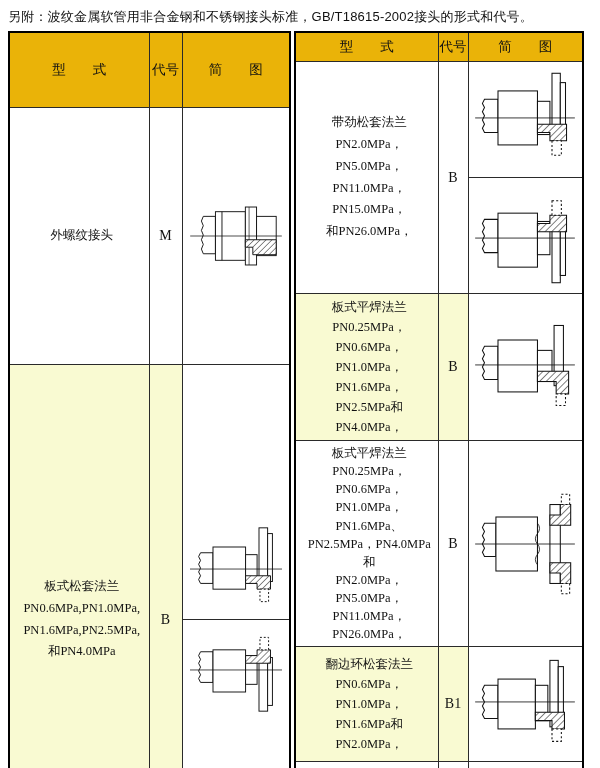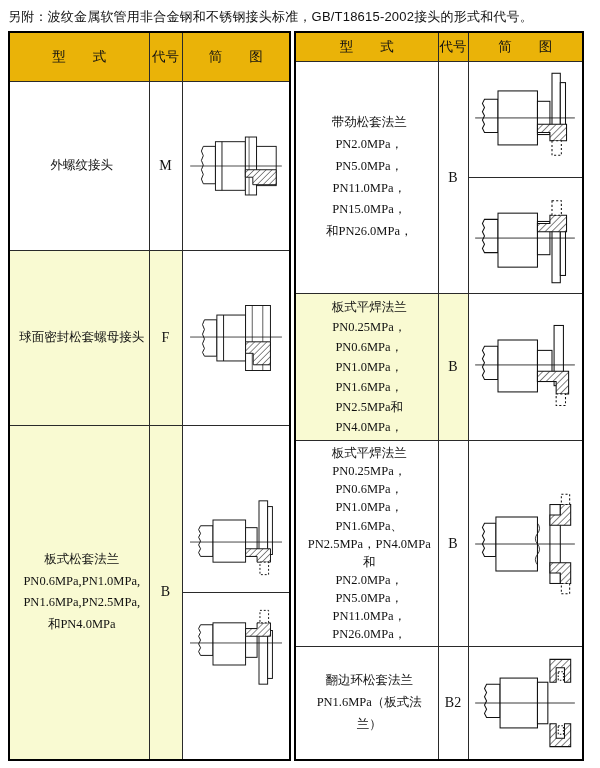--- a/index.html
+++ b/index.html
@@ -60,36 +60,20 @@
           <line x1="37" y1="20" x2="37" y2="72" stroke="#111"></line>
           <rect x="62" y="15" width="12" height="62" fill="#fff" stroke="#111"></rect>
           <line x1="66" y1="15" x2="66" y2="77" stroke="#111" stroke-width="0.7"></line>
           <rect x="74" y="25" width="21" height="42" fill="#fff" stroke="#111"></rect>
           <path d="M62 50 H95 V66 H70 V58 H62 Z" fill="url(#h)" stroke="#111"></path>
           <line x1="3" y1="46" x2="101" y2="46" stroke="#111" stroke-width="0.8"></line>
         </svg>
       </td>
     </tr>
 
-    <tr style="height:104px">
-      <td class="type-cell hl">球面密封松套螺母接头</td>
-      <td class="code-cell hl">F</td>
-      <td class="diagram-cell">
-        <svg width="102" height="88" viewBox="0 0 104 92">
-          <path d="M32 27 H19 l-2 5 2 5 -2 5 2 5 -2 5 2 5 -2 4 2 4 H32 Z" fill="#fff" stroke="#111"></path>
-          <rect x="32" y="22" width="30" height="48" fill="#fff" stroke="#111"></rect>
-          <line x1="39" y1="22" x2="39" y2="70" stroke="#111"></line>
-          <rect x="62" y="12" width="26" height="68" fill="#fff" stroke="#111"></rect>
-          <line x1="69" y1="12" x2="69" y2="80" stroke="#111" stroke-width="0.7"></line>
-          <line x1="80" y1="12" x2="80" y2="80" stroke="#111" stroke-width="0.7"></line>
-          <path d="M62 50 H88 V74 H70 V62 H62 Z" fill="url(#h)" stroke="#111"></path>
-          <line x1="4" y1="45" x2="100" y2="45" stroke="#111" stroke-width="0.8"></line>
-        </svg>
-      </td>
-    </tr>
 
 
 
 
     <tr style="height:198px">
       <td class="type-cell hl">板式松套法兰
 PN0.6MPa,PN1.0MPa,
 PN1.6MPa,PN2.5MPa,
 和PN4.0MPa</td>
       <td class="code-cell hl">B</td>
@@ -205,20 +189,38 @@
           <rect x="76" y="12" width="10" height="76" fill="#fff" stroke="#111"></rect>
           <path d="M76 32 H96 V12 H86 V22 H76 Z" fill="url(#h)" stroke="#111"></path>
           <path d="M76 68 H96 V88 H86 V78 H76 Z" fill="url(#h)" stroke="#111"></path>
           <rect x="87" y="2" width="8" height="10" fill="#fff" stroke="#111" stroke-dasharray="2 2"></rect>
           <rect x="87" y="88" width="8" height="10" fill="#fff" stroke="#111" stroke-dasharray="2 2"></rect>
           <line x1="4" y1="50" x2="100" y2="50" stroke="#111" stroke-width="0.8"></line>
         </svg>
       </td>
     </tr>
 
+    <tr style="height:115px">
+      <td class="type-cell hl mid">翻边环松套法兰
+PN0.6MPa，PN1.0MPa，
+PN1.6MPa和PN2.0MPa，</td>
+      <td class="code-cell hl">B1</td>
+      <td class="diagram-cell">
+        <svg width="108" height="100" viewBox="0 0 104 96">
+          <path d="M26 30 H13 l-2 4 2 4 -2 4 2 4 -2 4 2 4 -2 4 2 4 H26 Z" fill="#fff" stroke="#111"></path>
+          <rect x="26" y="24" width="36" height="48" fill="#fff" stroke="#111"></rect>
+          <rect x="62" y="30" width="12" height="34" fill="#fff" stroke="#111"></rect>
+          <rect x="76" y="6" width="8" height="64" fill="#fff" stroke="#111"></rect>
+          <rect x="84" y="12" width="5" height="52" fill="#fff" stroke="#111"></rect>
+          <path d="M62 56 H90 V72 H78 V64 H62 Z" fill="url(#h)" stroke="#111"></path>
+          <rect x="78" y="72" width="9" height="12" fill="#fff" stroke="#111" stroke-dasharray="2 2"></rect>
+          <line x1="4" y1="46" x2="100" y2="46" stroke="#111" stroke-width="0.8"></line>
+        </svg>
+      </td>
+    </tr>
 
     <tr style="height:113px">
       <td class="type-cell">翻边环松套法兰
 PN1.6MPa（板式法兰）</td>
       <td class="code-cell">B2</td>
       <td class="diagram-cell">
         <svg width="108" height="104" viewBox="0 0 104 100">
           <path d="M28 32 H15 l-2 4 2 4 -2 4 2 4 -2 4 2 4 -2 4 2 4 H28 Z" fill="#fff" stroke="#111"></path>
           <rect x="28" y="26" width="36" height="48" fill="#fff" stroke="#111"></rect>
           <rect x="64" y="30" width="10" height="40" fill="#fff" stroke="#111"></rect>

